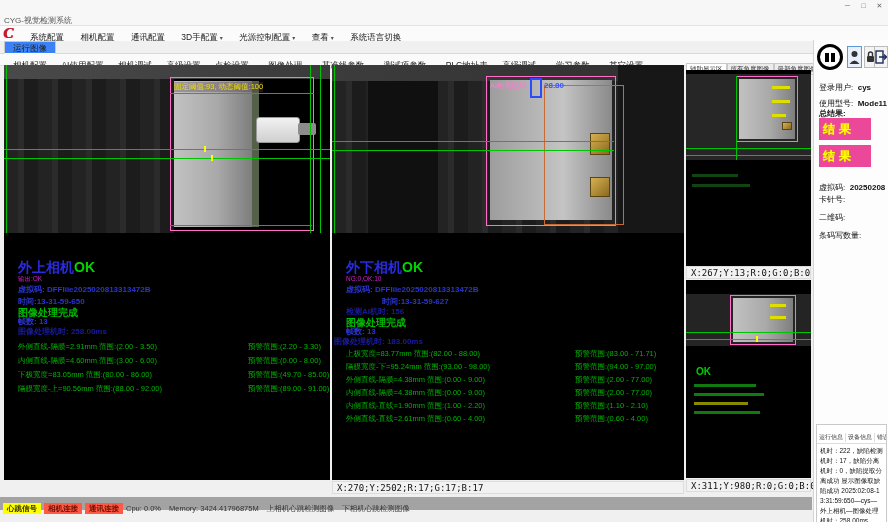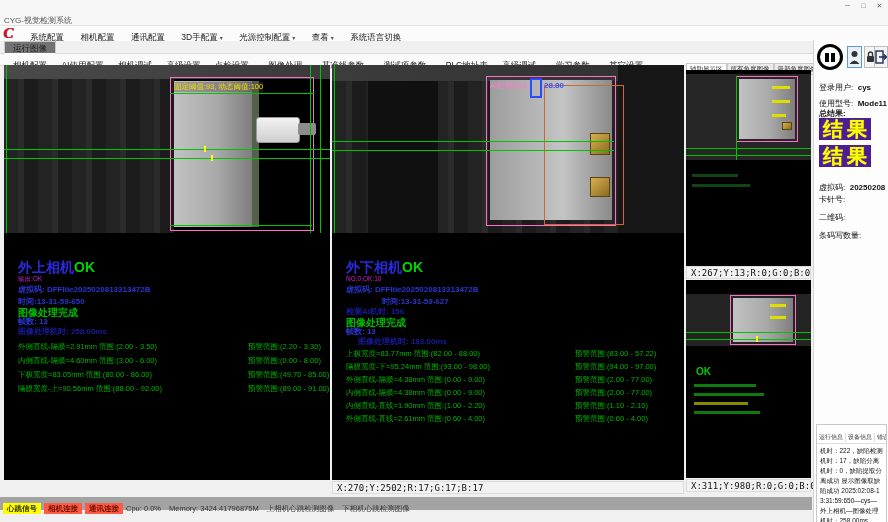--- a/index.html
+++ b/index.html
@@ -12,21 +12,21 @@
   
   .titlebar { left:0; top:0; width:888px; height:26px; background:#f7f7f7; border-bottom:1px solid #e3e3e3; }
   .title-text { left:4px; top:15px; font-size:8px; color:#555; }
   .winbtn { top:0; width:15px; height:11px; font-size:7px; color:#666; text-align:center; line-height:11px; cursor:default; }
   .menubar { left:0; top:26px; width:888px; height:15px; background:#fbfbfb; }
   .logo { left:3px; top:26px; width:18px; height:16px; color:#c81b2a; font-family:"Liberation Serif",serif; font-style:italic; font-weight:bold; font-size:15px; line-height:15px; text-shadow:1px 0 #c81b2a; }
   .menu-item { font-size:8.5px; color:#222; padding:0 6px; line-height:15px; display:inline-block; }
   .menu-row { left:24px; top:26px; height:15px; white-space:nowrap; }
   .chev { font-size:6px; color:#555; margin-left:2px; }
   .tabstrip { left:0; top:41px; width:888px; height:13px; background:#f0f0f0; border-bottom:1px solid #d9d9d9; }
-  .tab-active { left:4px; top:41px; height:13px; background:#737373; border:1px solid #c9c9c9; border-bottom:1px solid #fff; font-size:8.5px; padding:1px 8px 0 8px; }
+  .tab-active { left:4px; top:41px; height:13px; background:#3b82f6; border:1px solid #c9c9c9; border-bottom:1px solid #fff; font-size:8.5px; padding:1px 8px 0 8px; }
   .toolbar { left:0; top:54px; width:888px; height:12px; background:#fafafa; border-bottom:1px solid #e0e0e0; white-space:nowrap; padding-left:8px; }
   .tool-item { font-size:8.5px; color:#222; padding:0 5px; line-height:12px; display:inline-block; }
   
   .campanel { background:#000; overflow:hidden; }
   .coordbar { background:#f2f2f2; border:1px solid #dcdcdc; font-family:"DejaVu Sans Mono",monospace; font-size:9px; color:#111; line-height:12px; padding-left:4px; }
   .scene { position:absolute; overflow:hidden; }
   .gline-h { position:absolute; height:1px; background:#00c400; }
   .gline-v { position:absolute; width:1px; background:#00c400; }
   .ytick  { position:absolute; width:2px; height:6px; background:#ffff00; }
   .pinkrect { position:absolute; border:1px solid #ff6ec7; }
@@ -48,21 +48,21 @@
   .connector { position:absolute; background:linear-gradient(180deg,#f2f2f2,#cfcfcf); border-radius:3px; border:1px solid #999; }
   .goldspot { position:absolute; background:linear-gradient(135deg,#d8b050,#8a6a20); border:1px solid #5a4410; }
   
   .thumbtab { font-size:6.5px; color:#333; border:1px solid #c9c9c9; background:#ececec; padding:0 3px; line-height:10px; display:inline-block; }
   .thumbtab.active { background:#fff; }
   .stub { position:absolute; height:3px; }
   
   .rpanel { left:813px; top:40px; width:75px; height:482px; background:#fdfdfd; border-left:1px solid #d5d5d5; }
   .rp-label { font-size:8px; color:#111; white-space:nowrap; }
   .rp-val { font-size:8px; color:#111; font-weight:bold; }
-  .resultbox { position:absolute; width:52px; height:22px; background:#4c1d95; color:#ffff00; font-weight:bold; font-size:20px; line-height:22px; letter-spacing:4px; padding-left:4px; text-shadow:0 0 1px #d8d800; }
+  .resultbox { position:absolute; width:52px; height:22px; background:#ec4899; color:#ffff00; font-weight:bold; font-size:12px; line-height:22px; letter-spacing:4px; padding-left:4px; text-shadow:0 0 1px #d8d800; }
   .pausebtn { position:absolute; width:26px; height:26px; border:3px solid #000; border-radius:50%; background:#fff; }
   .pbar { position:absolute; top:6px; width:4px; height:9px; background:#000; }
   .smallbtn { position:absolute; height:22px; border:1px solid #bbb; background:#f4f4f4; }
   .smallbtn.sel { border:1px solid #5b9bd5; background:#e8f1fb; }
   .infobox { position:absolute; border:1px solid #c9c9c9; background:#fff; }
   .infotab { font-size:6px; color:#333; padding:0 2px; border-right:1px solid #ddd; display:inline-block; line-height:9px; }
   .infotext { font-size:6.5px; color:#111; line-height:1.55; padding:2px 3px; word-break:break-all; }
   
   .badge { display:inline-block; font-size:7.5px; padding:0 4px; line-height:11px; margin-right:3px; font-weight:bold; }
   .statustext { display:inline-block; font-size:7.5px; color:#333; margin-right:8px; line-height:11px; }
@@ -170,23 +170,23 @@
     </div>
     <div class="cam-line" style="left:14px;top:193px;">
       <span class="c-name">外下相机</span><span class="c-ok">OK</span>
     </div>
     <div class="cam-line c-magenta" style="left:14px;top:210px;">NG:0,OK:10</div>
     <div class="cam-line c-blue" style="left:14px;top:219px;">虚拟码: DFFIiie2025020813313472B</div>
     <div class="cam-line c-blue" style="left:14px;top:231px;padding-left:36px;">时间:13-31-59-627</div>
     <div class="cam-line c-dkblue" style="left:14px;top:241px;">检测AI机时: 156</div>
     <div class="cam-line c-green" style="left:14px;top:251px;">图像处理完成</div>
     <div class="cam-line c-blue" style="left:14px;top:261px;">帧数: 13</div>
-    <div class="cam-line c-dkblue" style="left:26px;top:271px;">图像处理机时: 183.00ms</div>
+    <div class="cam-line c-dkblue" style="left:2px;top:271px;">图像处理机时: 183.00ms</div>
     <div class="cam-line meas" style="left:14px;top:284px;">上极宽度=83.77mm 范围:(82.00 - 88.00)</div>
-    <div class="cam-line meas" style="left:243px;top:284px;">预警范围:(83.00 - 57.22)</div>
+    <div class="cam-line meas" style="left:243px;top:284px;">预警范围:(83.00 - 71.71)</div>
     <div class="cam-line meas" style="left:14px;top:297px;">隔膜宽度-下=95.24mm 范围:(93.00 - 98.00)</div>
     <div class="cam-line meas" style="left:243px;top:297px;">预警范围:(94.00 - 97.00)</div>
     <div class="cam-line meas" style="left:14px;top:310px;">外侧直线-隔膜=4.38mm 范围:(0.00 - 9.00)</div>
     <div class="cam-line meas" style="left:243px;top:310px;">预警范围:(2.00 - 77.00)</div>
     <div class="cam-line meas" style="left:14px;top:323px;">内侧直线-隔膜=4.38mm 范围:(0.00 - 9.00)</div>
     <div class="cam-line meas" style="left:243px;top:323px;">预警范围:(2.00 - 77.00)</div>
     <div class="cam-line meas" style="left:14px;top:336px;">内侧直线-直线=1.90mm 范围:(1.00 - 2.20)</div>
     <div class="cam-line meas" style="left:243px;top:336px;">预警范围:(1.10 - 2.10)</div>
     <div class="cam-line meas" style="left:14px;top:349px;">外侧直线-直线=2.61mm 范围:(0.60 - 4.00)</div>
     <div class="cam-line meas" style="left:243px;top:349px;">预警范围:(0.60 - 4.00)</div>

